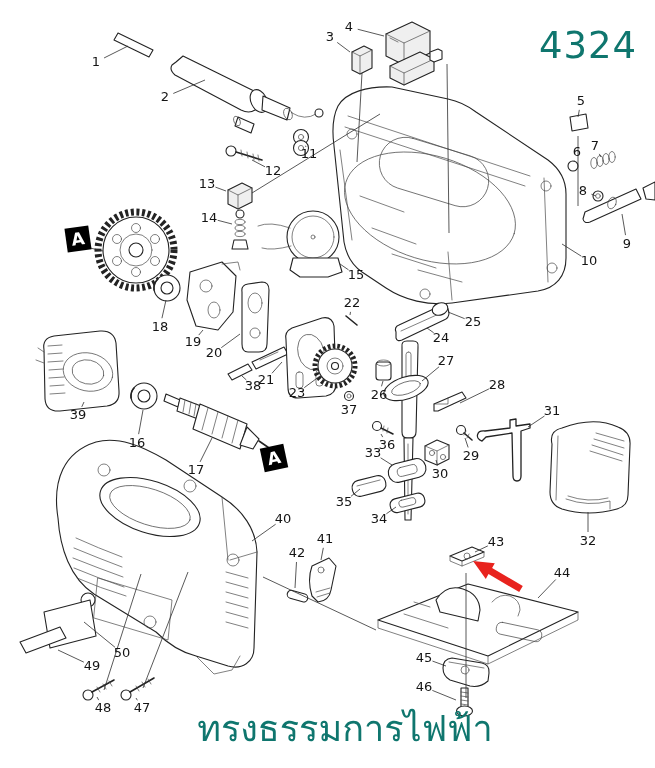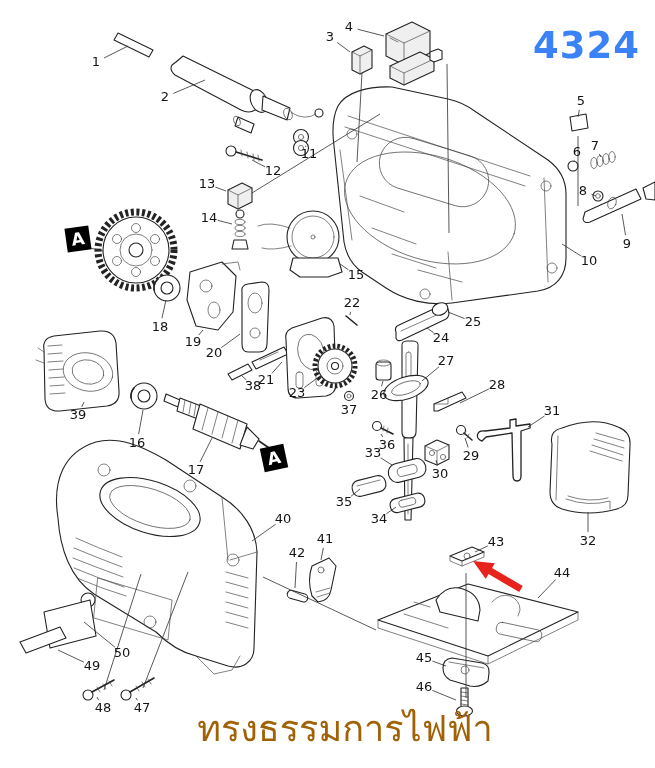--- a/index.html
+++ b/index.html
@@ -1,19 +1,19 @@
 <!DOCTYPE html>
 <html><head>
 <meta charset="utf-8">
 <style>
   html,body{margin:0;padding:0;background:#ffffff;}
   #stage{position:relative;width:655px;height:768px;background:#ffffff;overflow:hidden;
          font-family:"DejaVu Sans",sans-serif;}
-  #model-title{position:absolute;left:533px;top:24px;width:110px;text-align:left;
-         font-size:37px;font-weight:700;letter-spacing:1px;color:#3b82f6;
+  #model-title{position:absolute;left:533px;top:24px;width:110px;text-align:center;
+         font-size:37px;font-weight:400;letter-spacing:1px;color:#0f766e;
          font-family:"DejaVu Sans",sans-serif;}
   #watermark{position:absolute;left:175px;top:700px;width:340px;text-align:center;
          font-size:36px;font-weight:400;color:#e3e3e3;white-space:nowrap;
          font-family:"DejaVu Sans",sans-serif;user-select:none;}
   svg{position:absolute;left:0;top:0;}
   .p{fill:#ffffff;stroke:#232323;stroke-width:1.1;stroke-linejoin:round;stroke-linecap:round;}
   .pg{fill:#efefef;stroke:#232323;stroke-width:1.1;stroke-linejoin:round;}
   .d{fill:none;stroke:#4a4a4a;stroke-width:.7;stroke-linecap:round;}
   .ld{fill:none;stroke:#2e2e2e;stroke-width:.8;}
   .th{fill:none;stroke:#232323;stroke-width:1.6;stroke-linecap:round;}
@@ -479,14 +479,14 @@
           <text x="78" y="240" class="marker-letter">A</text>
         </g>
         <g transform="rotate(-12 274 458)">
           <rect x="262" y="446" width="24" height="24" class="marker-box"></rect>
           <text x="274" y="459" class="marker-letter">A</text>
         </g>
       </g>
   </svg>
 
   <div id="model-title">4324</div>
-  <div id="watermark" style="color: #a16207;">ทรงธรรมการไฟฟ้า</div>
+  <div id="watermark" style="color: #0f766e;">ทรงธรรมการไฟฟ้า</div>
 </div>
 
 </body></html>

